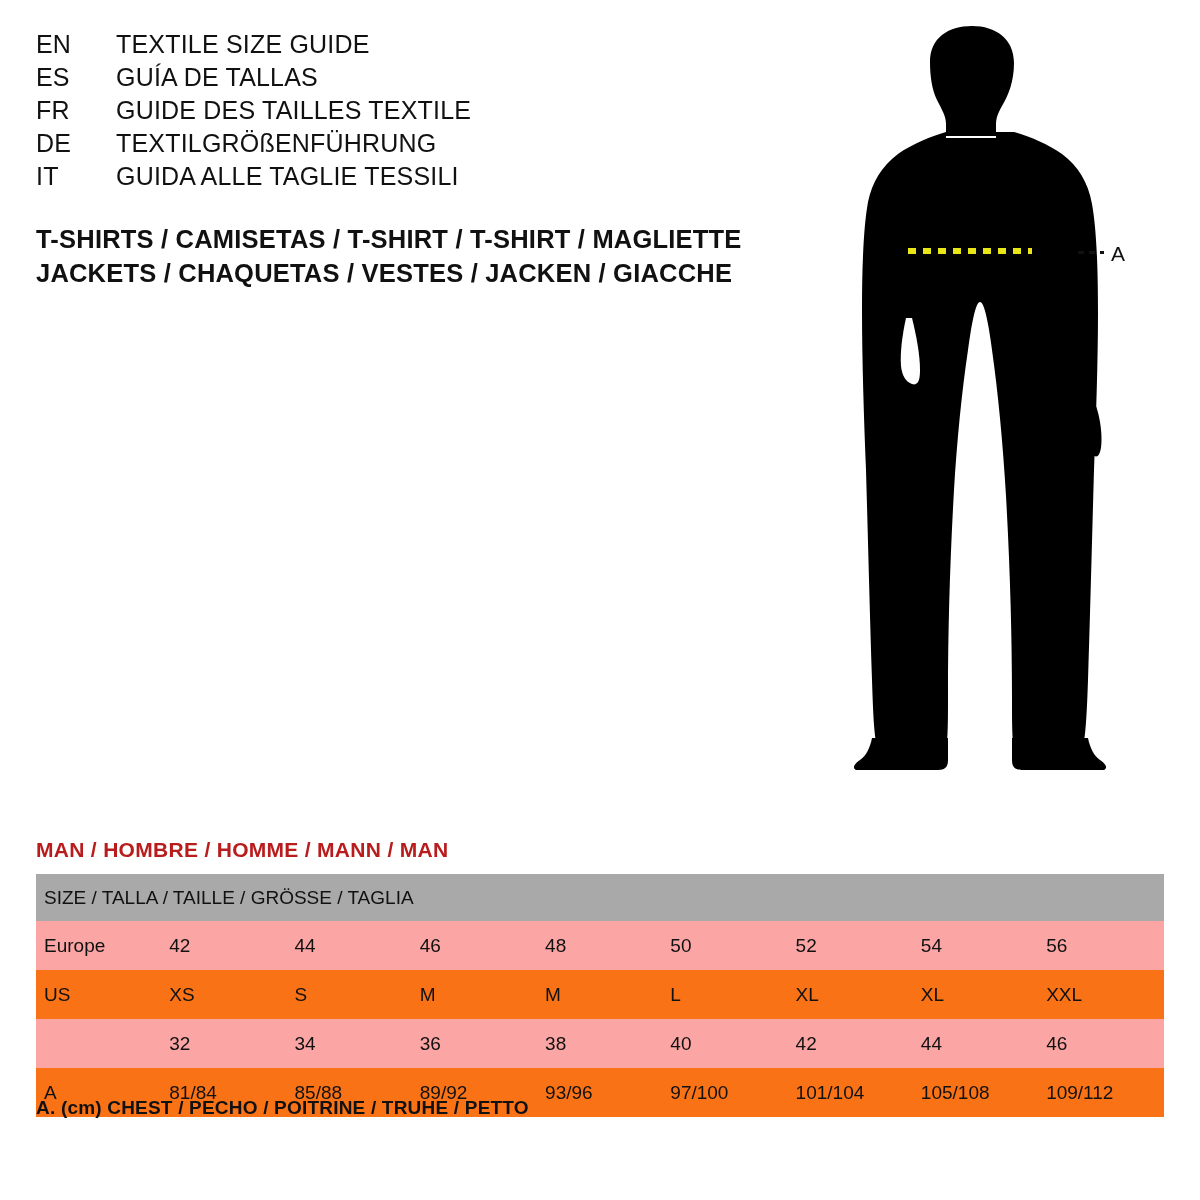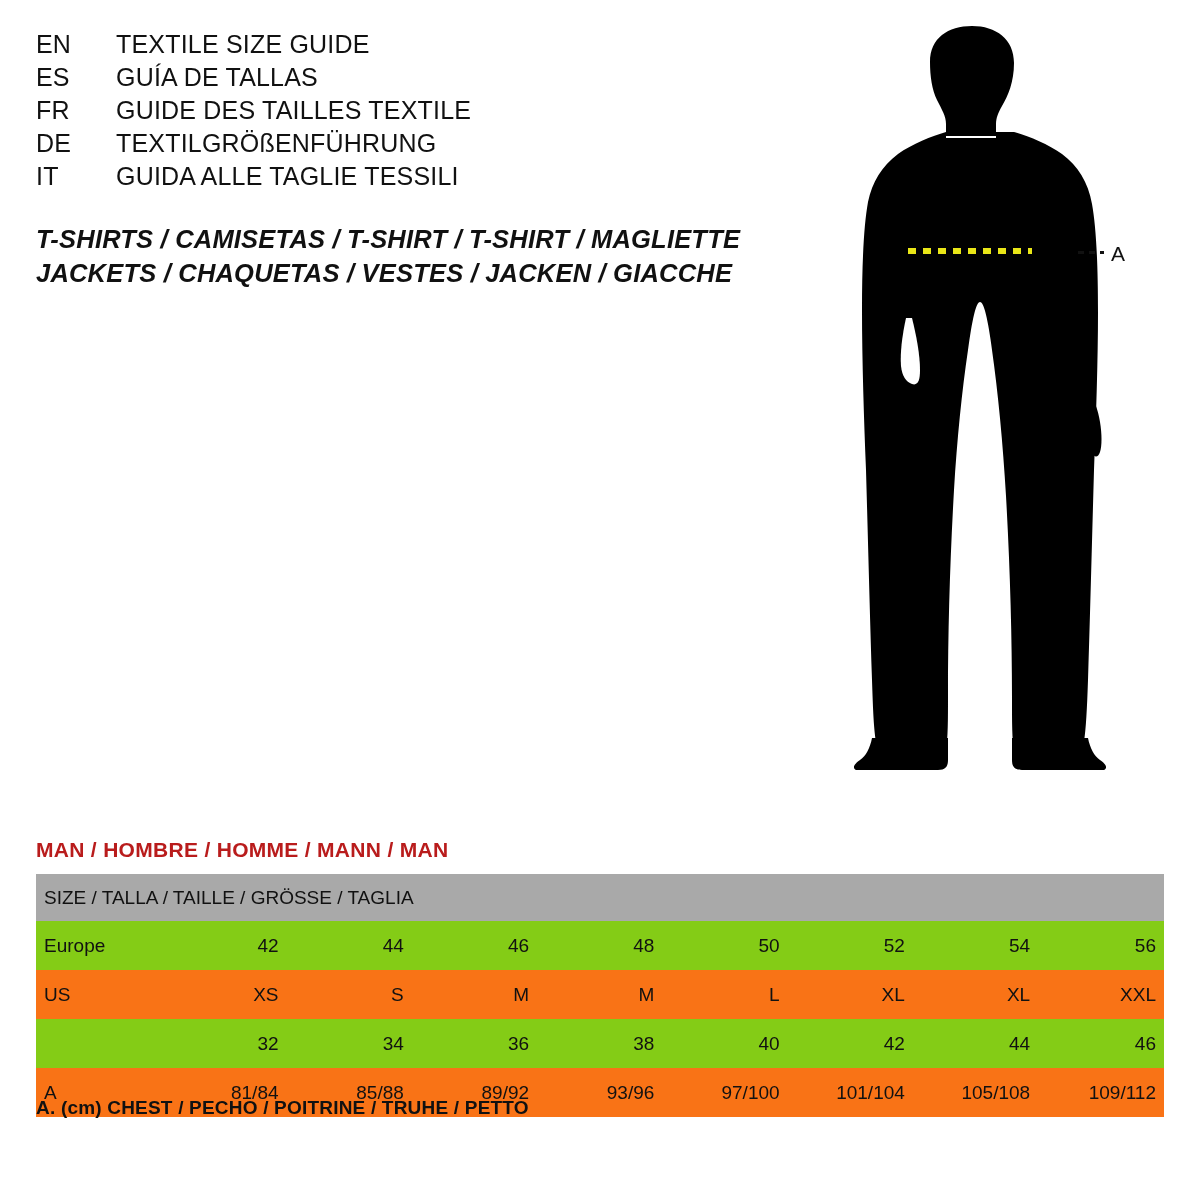--- a/index.html
+++ b/index.html
@@ -46,21 +46,20 @@
     color: #111;
     white-space: nowrap;
   }
 
   
   .category-block {
     position: absolute;
     top: 222px;
     left: 36px;
     width: 760px;
-    font-style: italic;
   }
   .category-line {
     font-size: 25.5px;
     font-weight: bold;
     letter-spacing: 0.2px;
     line-height: 34px;
     white-space: nowrap;
     color: #111;
   }
 
@@ -117,32 +116,32 @@
     height: 33px;
     padding: 8px;
     vertical-align: middle;
   }
   td.rowhead {
     width: 170px;
     text-align: left;
     padding-left: 8px;
   }
   td.val {
-    text-align: right;
+    text-align: left;
   }
   tr.band-dark td {
     background: #a9a9a9;
     font-size: 19px;
     height: 31px;
   }
   tr.band-dark td.rowhead {
     text-align: left;
   }
   tr.band-light td {
-    background: #84cc16;
+    background: #fca5a5;
   }
   tr.band-white td {
     background: #f97316;
   }
   .footnote {
     position: absolute;
     left: 36px;
     top: 1097px;
     font-size: 19px;
     color: #111;

